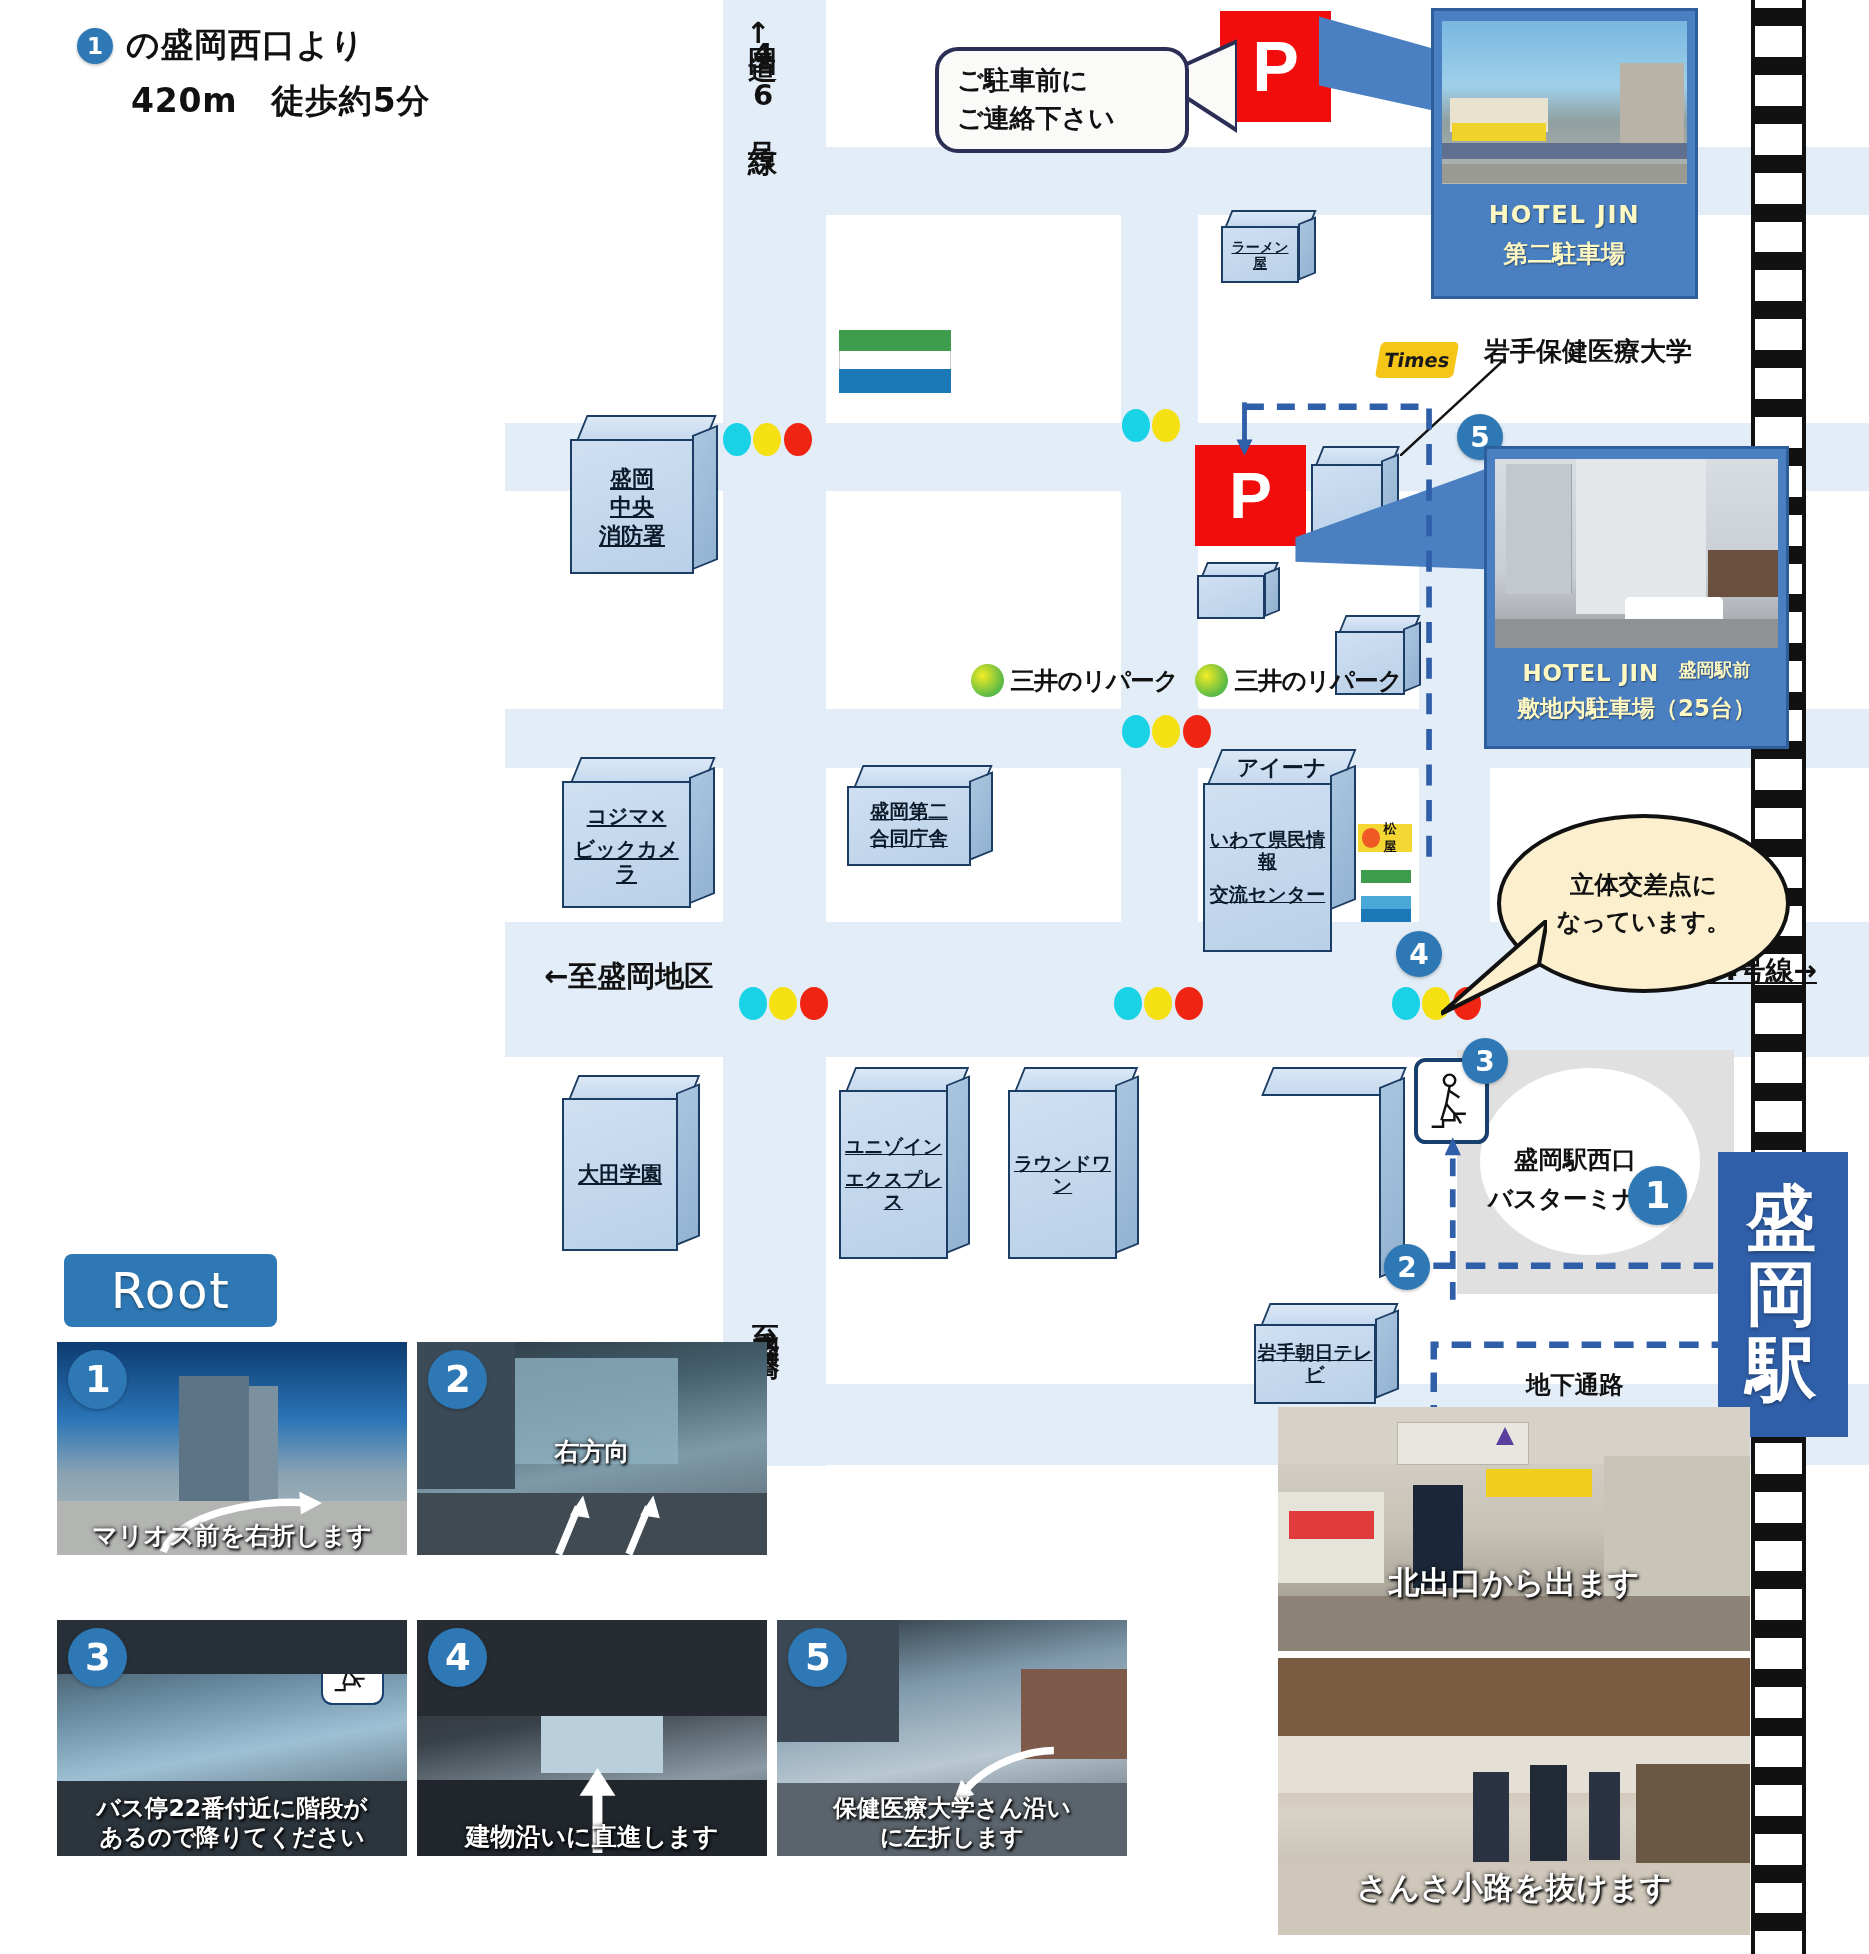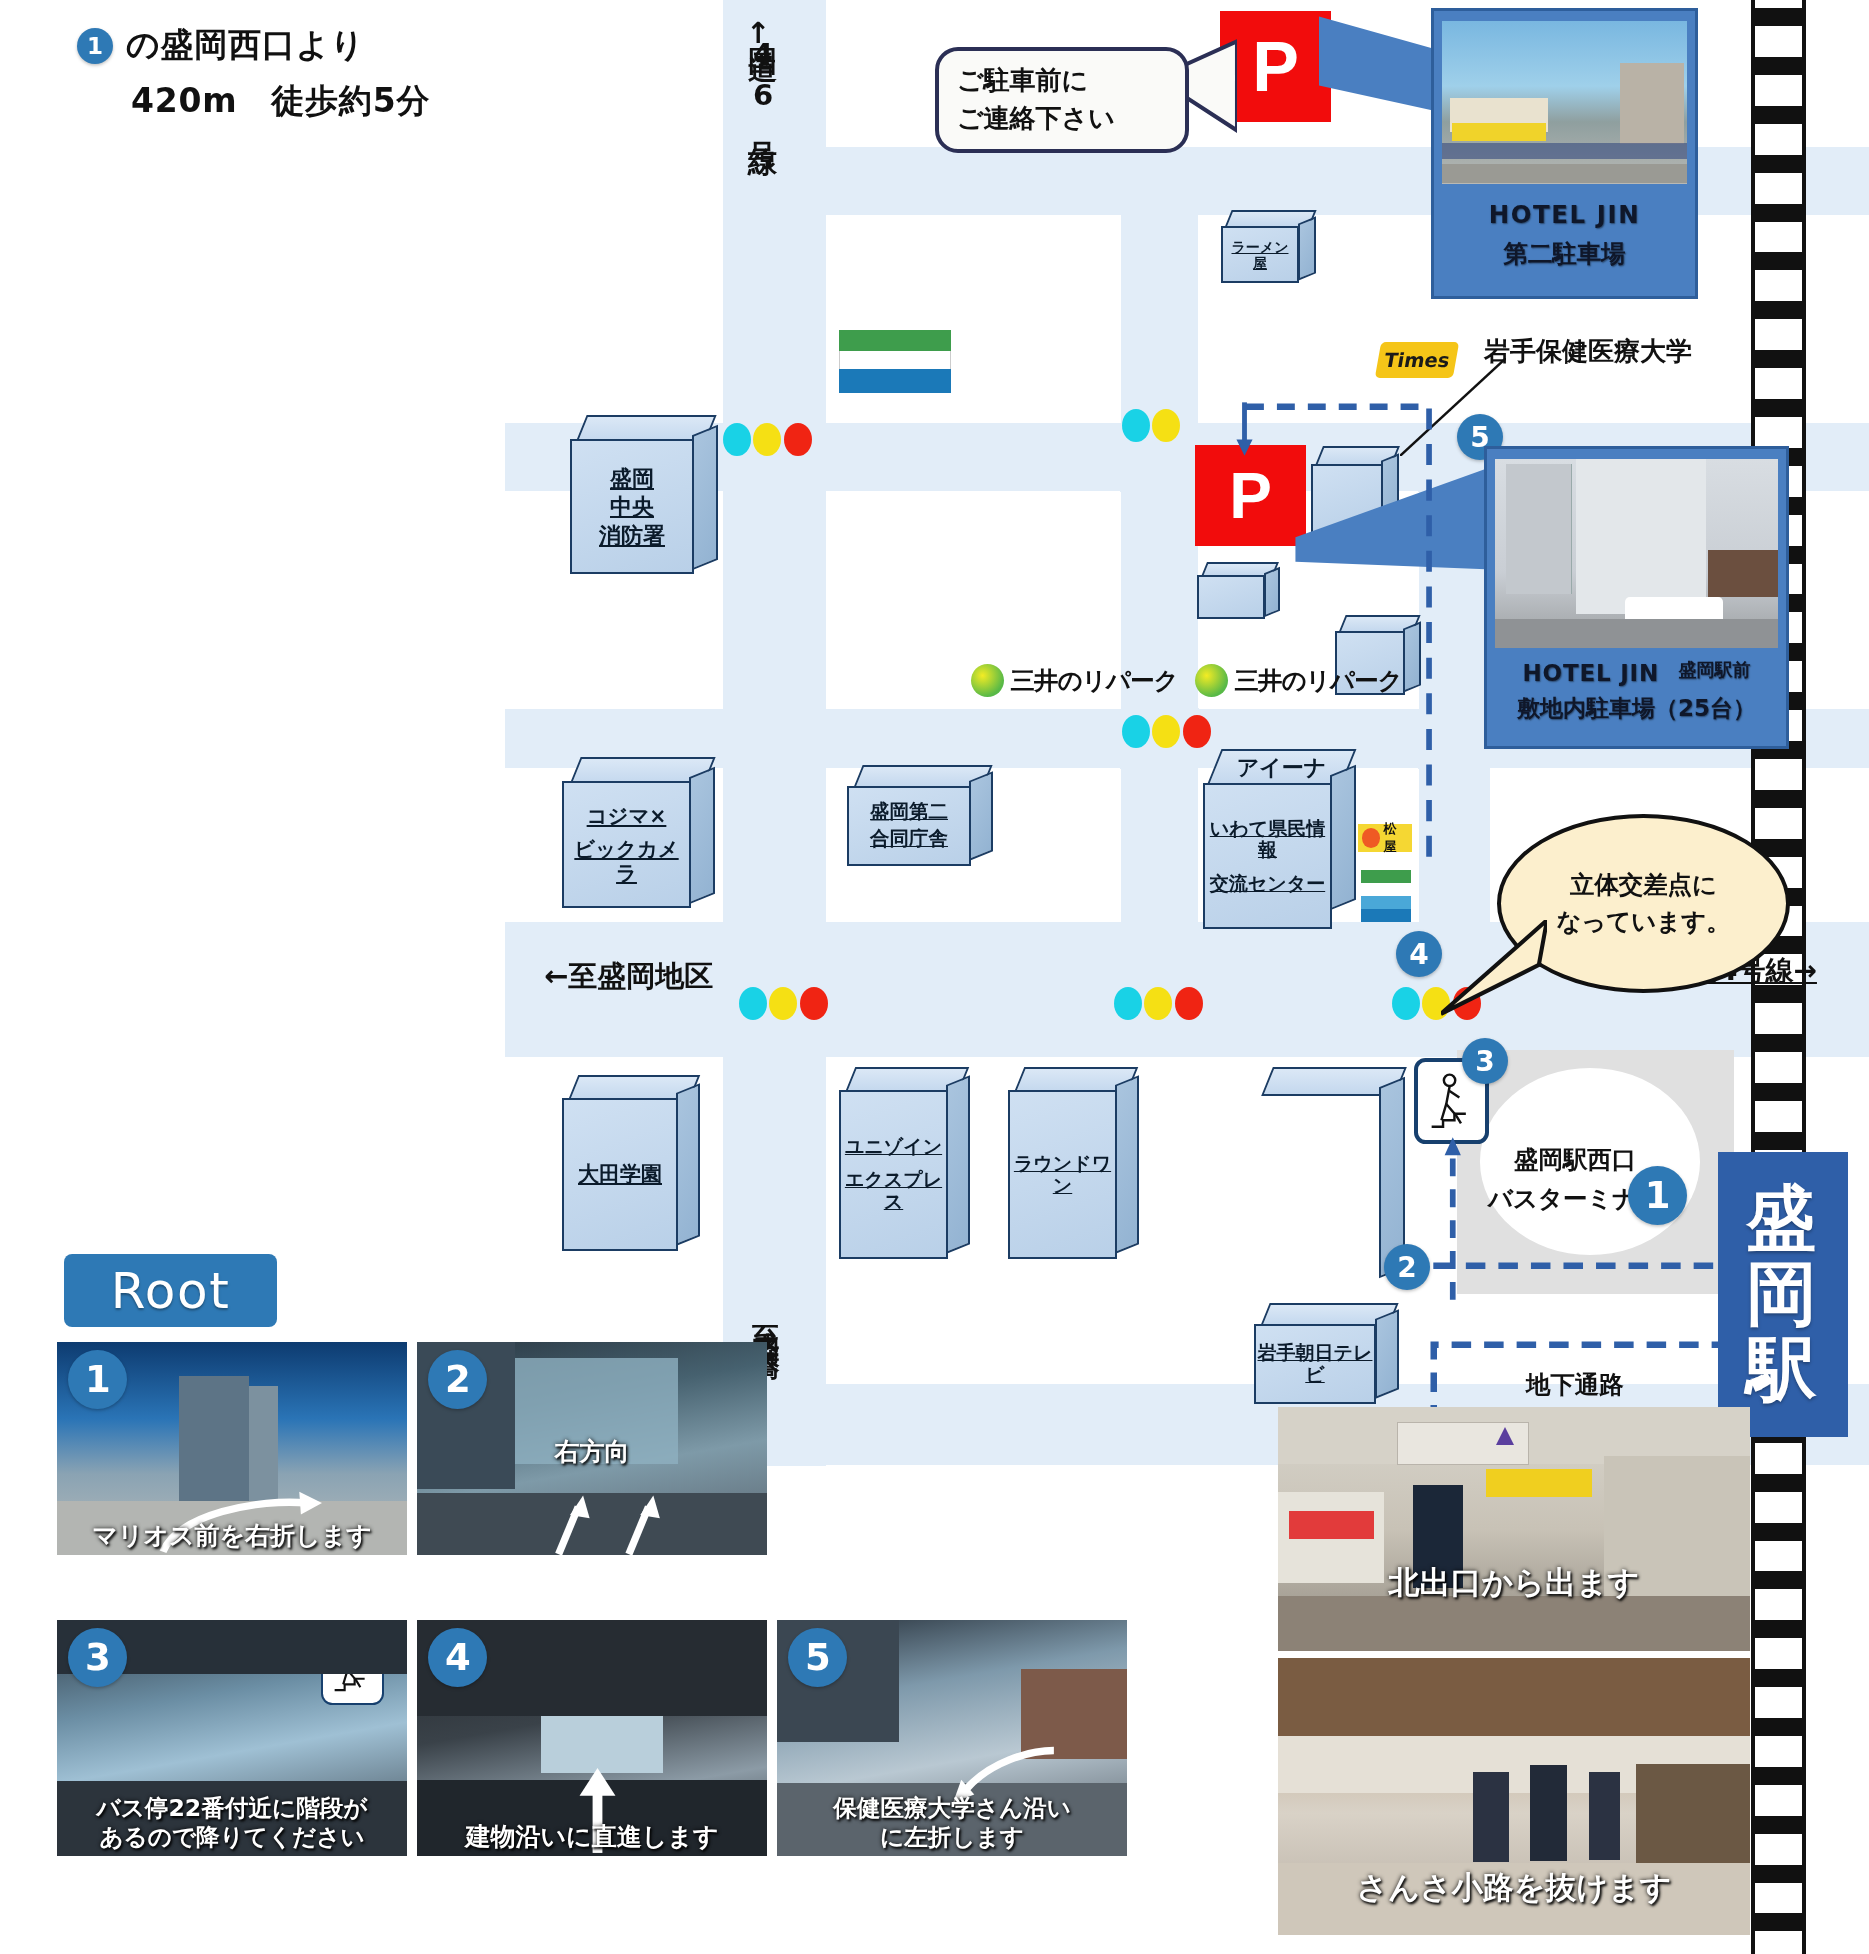--- a/index.html
+++ b/index.html
@@ -50,21 +50,21 @@
     display:flex;flex-direction:column;justify-content:center;padding:8.1px 18px;box-sizing:border-box;
     font-weight:700;font-size:26px;color:#111;line-height:1.45;}
   .bubble-oval{position:absolute;background:#fcefcd;border:4.1px solid #111;border-radius:50%;
     display:flex;flex-direction:column;align-items:center;justify-content:center;
     font-weight:700;font-size:24.4px;color:#111;line-height:1.5;text-align:center;}
 
   
   .pcard{position:absolute;background:#4a7fc1;border:3.3px solid #2e5e9b;
     display:flex;flex-direction:column;align-items:center;padding:9.8px 8.1px 6.5px;box-sizing:border-box;}
   .pcard .ph{width:100%;flex:1;overflow:hidden;position:relative;}
-  .pcard .cap{color:#0f172a;font-weight:700;text-align:center;line-height:1.25;
+  .pcard .cap{color:#fef9c3;font-weight:700;text-align:center;line-height:1.25;
     text-shadow:0.8px 0.8px 1.6px rgba(0,0,0,.45);}
 
   
   .rphoto{position:absolute;overflow:hidden;background:#7a8b98;}
   .rphoto .cap{position:absolute;left:0;right:0;bottom:3.3px;color:#fff;font-weight:700;
     text-align:center;line-height:1.25;text-shadow:0 0 4.1px rgba(0,0,0,.9),1.6px 1.6px 2.4px rgba(0,0,0,.9);}
   .rphoto .badge{position:absolute;left:11.4px;top:8.1px;z-index:4;}
 
   .rootbadge{position:absolute;background:#2e79b5;border-radius:8.1px;color:#fff;
     display:flex;align-items:center;justify-content:center;font-size:50px;font-weight:400;
@@ -359,21 +359,21 @@
       <span>盛岡第二</span>
       <span>合同庁舎</span>
     </div>
     <div class="side" style="left:122px;top:11.4px;width:24.4px;height:80px;transform:skewY(-22deg);"></div>
   </div>
 
   <div class="bld" style="left:1203px;top:749px;width:160px;height:173px;">
     <div class="roof" style="left:11.4px;top:0;width:135px;height:37px;transform:skewX(-22deg);display:flex;align-items:center;justify-content:center;">
       <span style="font-size:22px;font-weight:700;transform:skewX(22deg);color:#0b1b2b;">アイーナ</span>
     </div>
-    <div class="face" style="left:0;top:34px;width:129px;height:146px;font-size:19px;gap:11.4px;">
+    <div class="face" style="left:0;top:34px;width:129px;height:169px;font-size:19px;gap:11.4px;">
       <span>いわて県民情報</span>
       <span>交流センター</span>
     </div>
     <div class="side" style="left:127px;top:21px;width:26px;height:135px;transform:skewY(-22deg);"></div>
   </div>
   <div class="aiina-sign" style="left:1358px;top:824px;width:54px;height:28px;">
     <span class="dot"></span>
     <span class="t">松屋</span>
   </div>
   <div class="greenstack" style="left:1361px;top:870px;width:50px;">

